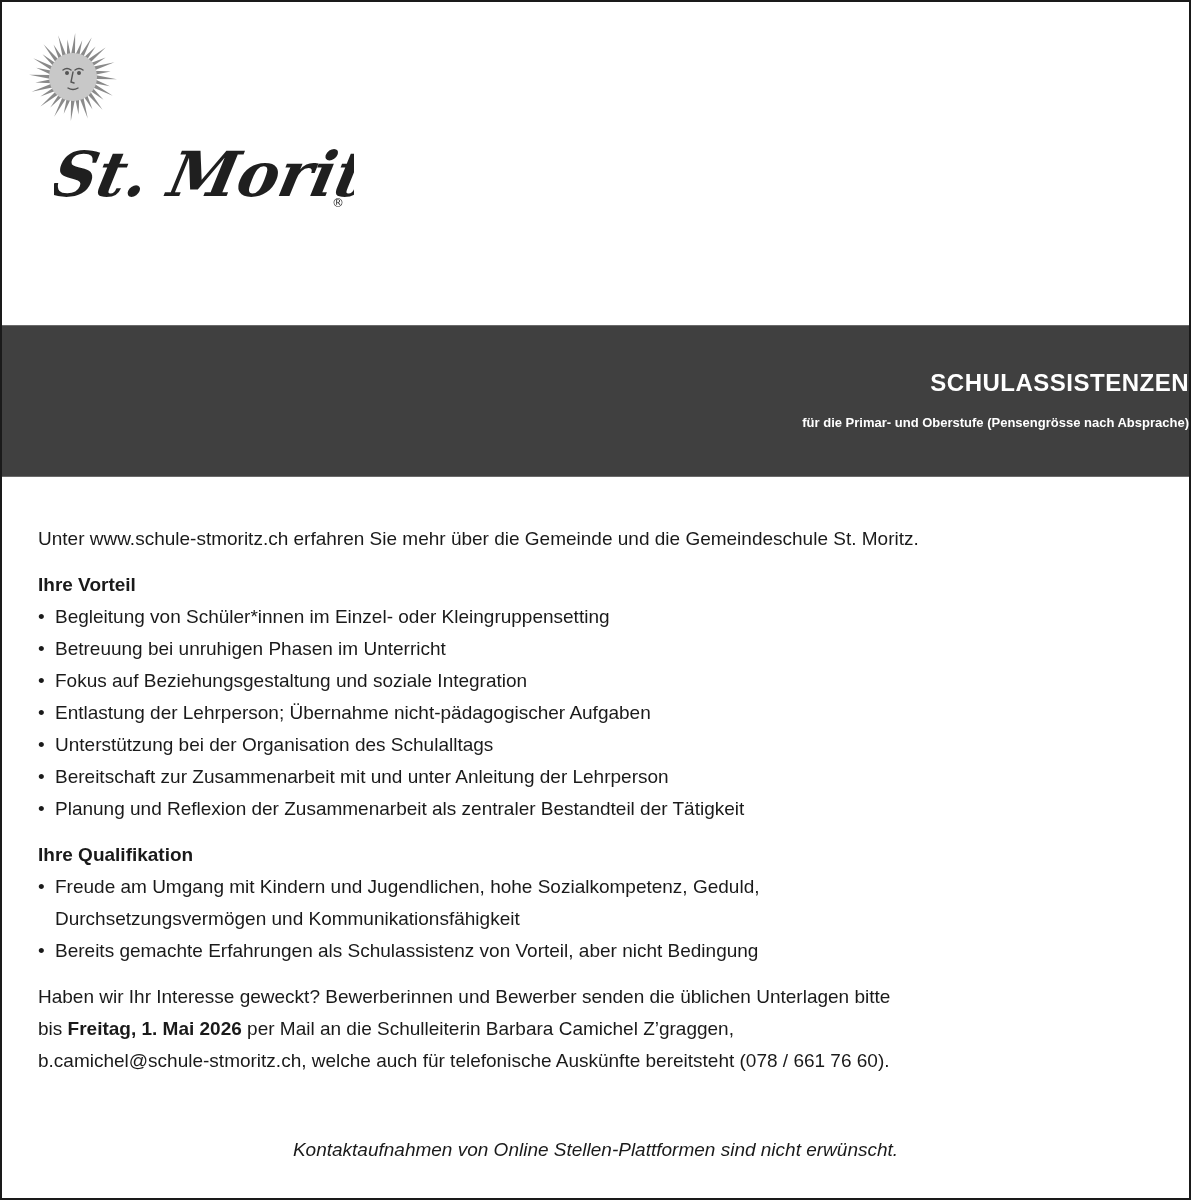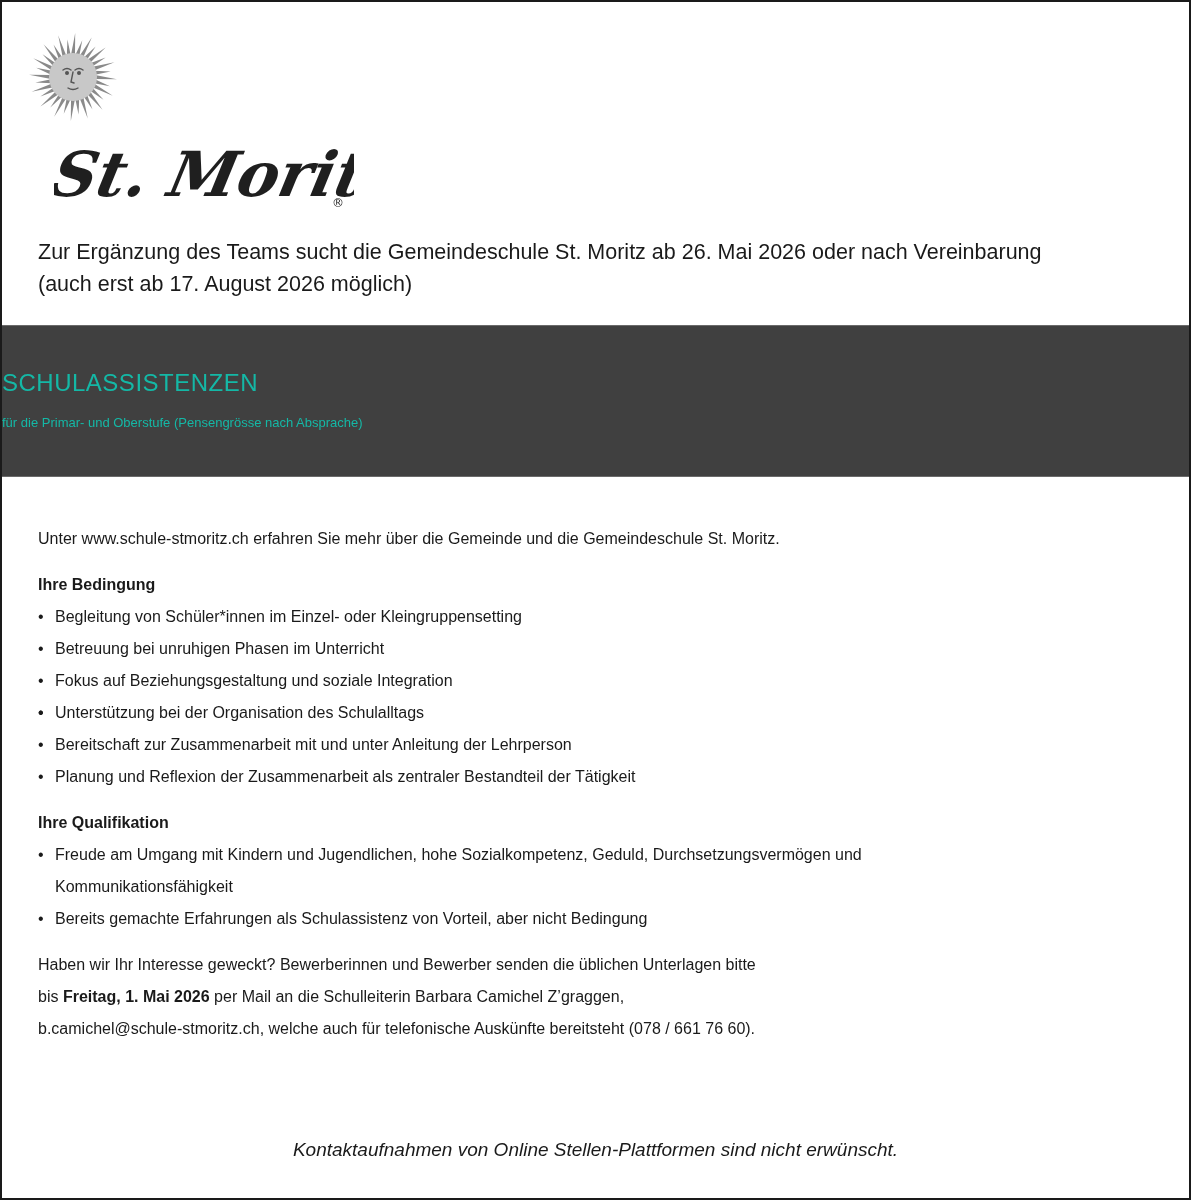--- a/index.html
+++ b/index.html
@@ -6,26 +6,26 @@
   body { width: 1191px; height: 1200px; position: relative; overflow: hidden;
          font-family: "Liberation Sans", "DejaVu Sans", sans-serif; color: #1a1a1a; }
   .frame { position: absolute; left: 0; top: 0; width: 1187px; height: 1196px;
            border: 2px solid #1a1a1a; background: #fff; }
   .logo { position: absolute; left: 26px; top: 30px; width: 320px; height: 165px; }
   .sun { position: absolute; left: 0; top: 0; width: 90px; height: 90px; }
   .wordmark { position: absolute; left: 26px; top: 92px; width: 300px; height: 100px; }
   .intro { position: absolute; left: 36px; top: 234px; width: 1130px;
            font-size: 21.5px; line-height: 32px; }
   .banner { position: absolute; left: 0; top: 323px; width: 1187px; height: 150px;
-            background: #404040; color: #14b8a6; text-align: left;
-            border-top: 1px solid #6a6a6a; border-bottom: 1px solid #6a6a6a; }
+            background: #404040; color: #ffffff; text-align: right;
+            border-top: 1px solid #6a6a6a; border-bottom: 1px solid #6a6a6a; font-weight: bold; }
   .banner .title { margin-top: 43px; font-size: 24px; letter-spacing: 0.5px; }
   .banner .subtitle { margin-top: 18px; font-size: 13px; }
   .content { position: absolute; left: 36px; top: 521px; width: 1130px;
-             font-size: 16px; line-height: 32px; }
+             font-size: 19px; line-height: 32px; }
   .content p { margin: 0; }
   .section-head { font-weight: bold; margin-top: 14px !important; }
   ul.bullets { list-style: none; margin: 0; padding: 0; }
   ul.bullets li { position: relative; padding-left: 17px; }
   ul.bullets li .dot { position: absolute; left: 0; top: 0; }
   .apply { margin-top: 14px !important; }
   .footer-note { position: absolute; left: 0; top: 1137px; width: 1187px;
                  text-align: center; font-style: italic; font-size: 19px; }
 </style>
 </head>
@@ -78,39 +78,35 @@
         <path d="M45 40 l-2 10 l3 1"></path>
         <path d="M40 56 q5 3 10 0"></path>
       </g>
     </svg>
     <svg class="wordmark" viewBox="0 0 300 100">
       <text x="10" y="72" font-family="'DejaVu Serif', serif" font-style="italic" font-weight="bold" font-size="62" fill="#1f1f1f" transform="skewX(-12)">St. Moritz</text>
       <text x="290" y="83" font-family="'DejaVu Sans', sans-serif" font-size="12" fill="#1f1f1f" text-anchor="end">®</text>
     </svg>
   </div>
 
-  <div class="intro">
-    <div>Zur Ergänzung des Teams sucht die Gemeindeschule St. Moritz ab 26. Mai 2026 oder nach Vereinbarung</div>
-    <div>(auch erst ab 17. August 2026 möglich)</div>
-  </div>
 
   <div class="banner">
     <div class="title">SCHULASSISTENZEN</div>
     <div class="subtitle">für die Primar- und Oberstufe (Pensengrösse nach Absprache)</div>
   </div>
 
   <div class="content">
     <p><span>Unter </span><span>www.schule-stmoritz.ch</span><span> erfahren Sie mehr über die Gemeinde und die Gemeindeschule St. Moritz.</span></p>
 
-    <p class="section-head">Ihre Bedingung</p>
+    <p class="section-head">Ihre Vorteil</p>
     <ul class="bullets">
       <li><span class="dot">•</span><span>Begleitung von Schüler*innen im Einzel- oder Kleingruppensetting</span></li>
       <li><span class="dot">•</span><span>Betreuung bei unruhigen Phasen im Unterricht</span></li>
       <li><span class="dot">•</span><span>Fokus auf Beziehungsgestaltung und soziale Integration</span></li>
-      <li><span class="dot">•</span></li>
+      <li><span class="dot">•</span><span>Entlastung der Lehrperson; Übernahme nicht-pädagogischer Aufgaben</span></li>
       <li><span class="dot">•</span><span>Unterstützung bei der Organisation des Schulalltags</span></li>
       <li><span class="dot">•</span><span>Bereitschaft zur Zusammenarbeit mit und unter Anleitung der Lehrperson</span></li>
       <li><span class="dot">•</span><span>Planung und Reflexion der Zusammenarbeit als zentraler Bestandteil der Tätigkeit</span></li>
     </ul>
 
     <p class="section-head">Ihre Qualifikation</p>
     <ul class="bullets">
       <li style="width:880px;"><span class="dot">•</span><span>Freude am Umgang mit Kindern und Jugendlichen, hohe Sozialkompetenz, Geduld, Durchsetzungsvermögen und Kommunikationsfähigkeit</span></li>
       <li><span class="dot">•</span><span>Bereits gemachte Erfahrungen als Schulassistenz von Vorteil, aber nicht Bedingung</span></li>
     </ul>

